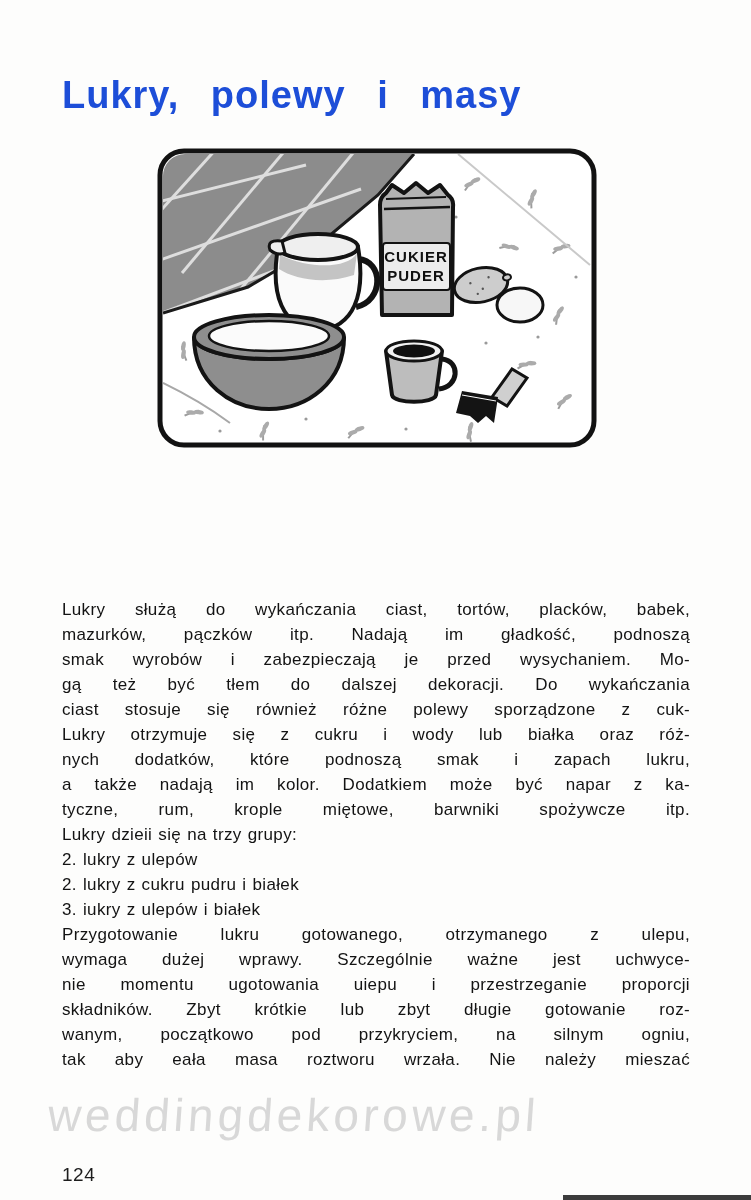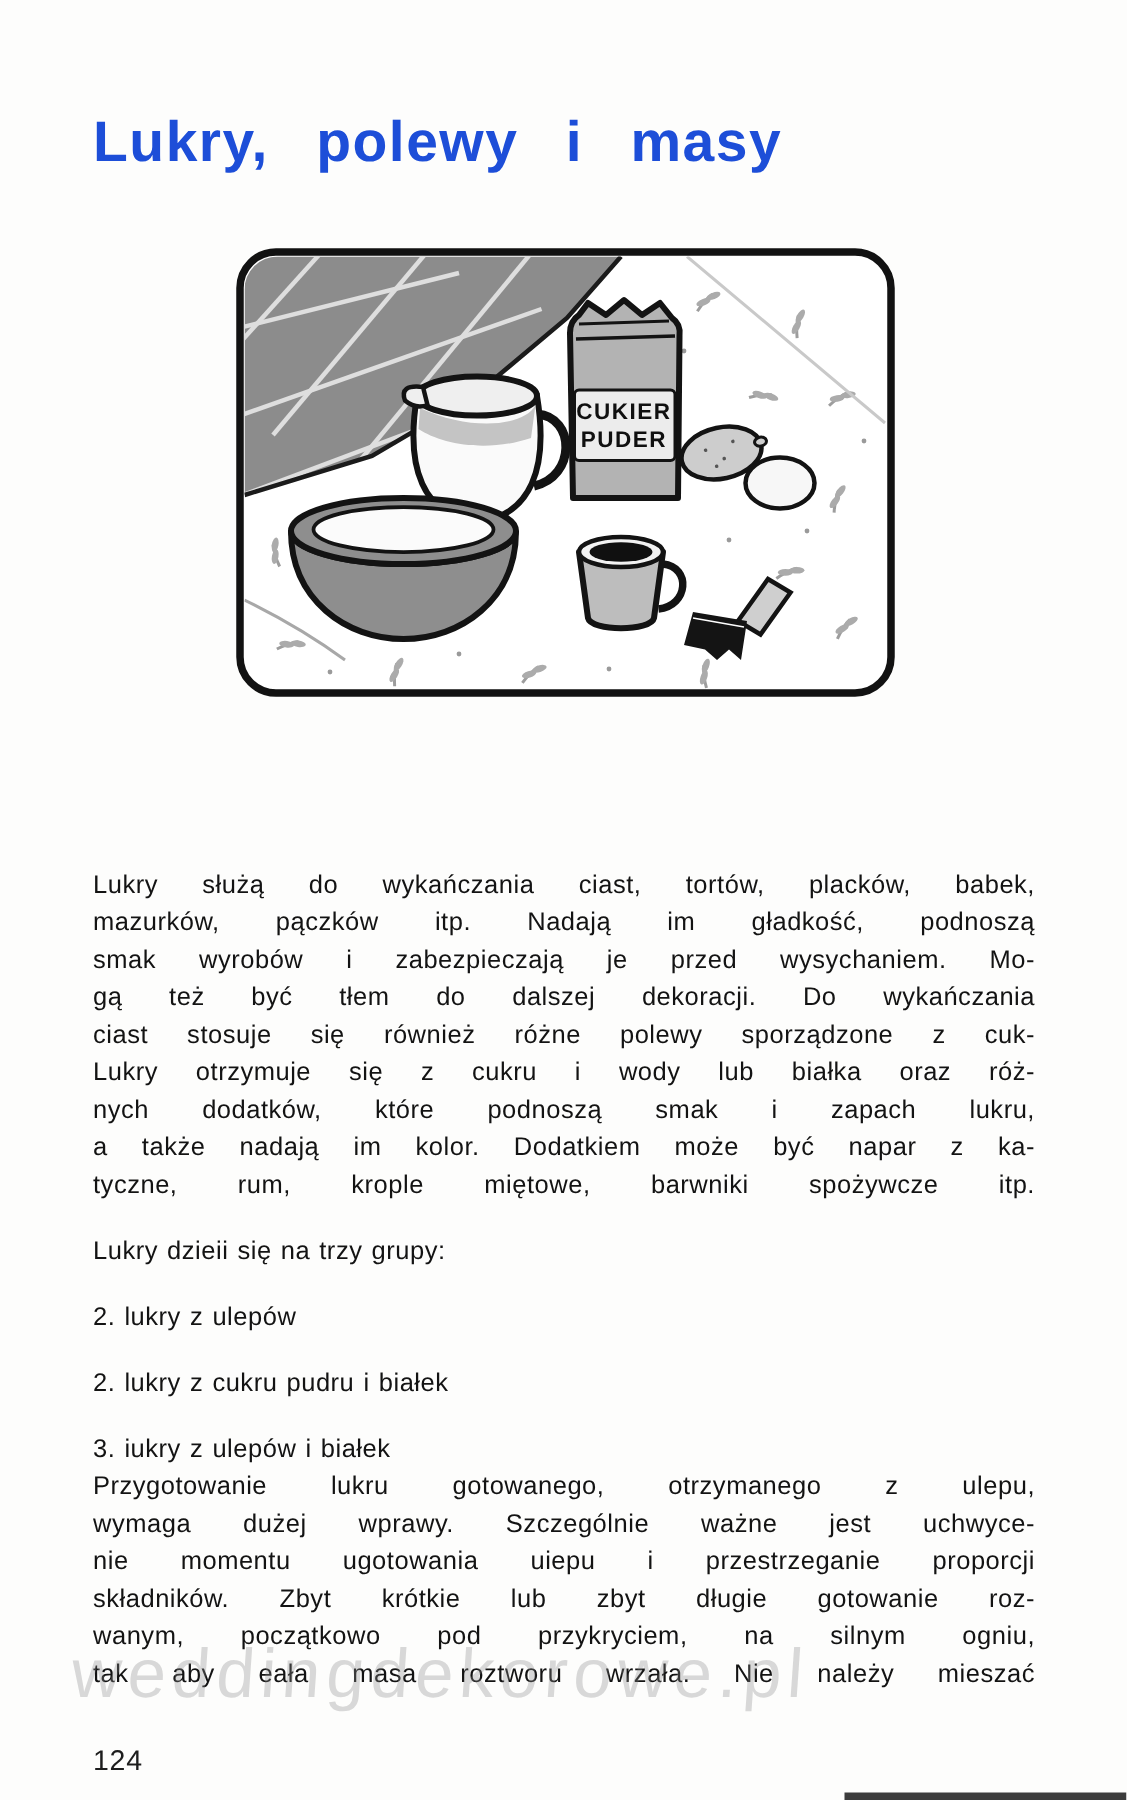--- a/index.html
+++ b/index.html
@@ -8,37 +8,36 @@
     background:#fdfdfc;
     font-family:"Liberation Sans",sans-serif;
     color:#161616;
   }
   .page-title{
     position:absolute;left:62px;top:74px;margin:0;
     font-size:38px;font-weight:bold;color:#1d4ed8;
     letter-spacing:1px;word-spacing:20px;
   }
   .figure{
-    position:absolute;left:156px;top:164px;width:444px;height:302px;
+    position:absolute;left:156px;top:147px;width:444px;height:302px;
   }
   .textblock{
-    position:absolute;left:62px;top:577px;width:628px;
+    position:absolute;left:62px;top:597px;width:628px;
     font-size:17px;line-height:25px;letter-spacing:0.35px;word-spacing:1px;
     color:#131313;
   }
   .line{
     text-align:justify;
     text-align-last:justify;
     white-space:normal;
     height:25px;overflow:hidden;
   }
   .line.natural{
     text-align:left;
     text-align-last:left;
-    margin-top:19px;
   }
   .page-number{
     position:absolute;left:62px;top:1164px;
     font-size:19px;color:#1d1d1d;letter-spacing:0.5px;
   }
   .watermark{
     position:absolute;left:48px;top:1088px;width:680px;
     font-size:46px;letter-spacing:4px;
     color:rgba(140,140,140,0.32);
     transform:skewX(-4deg);

